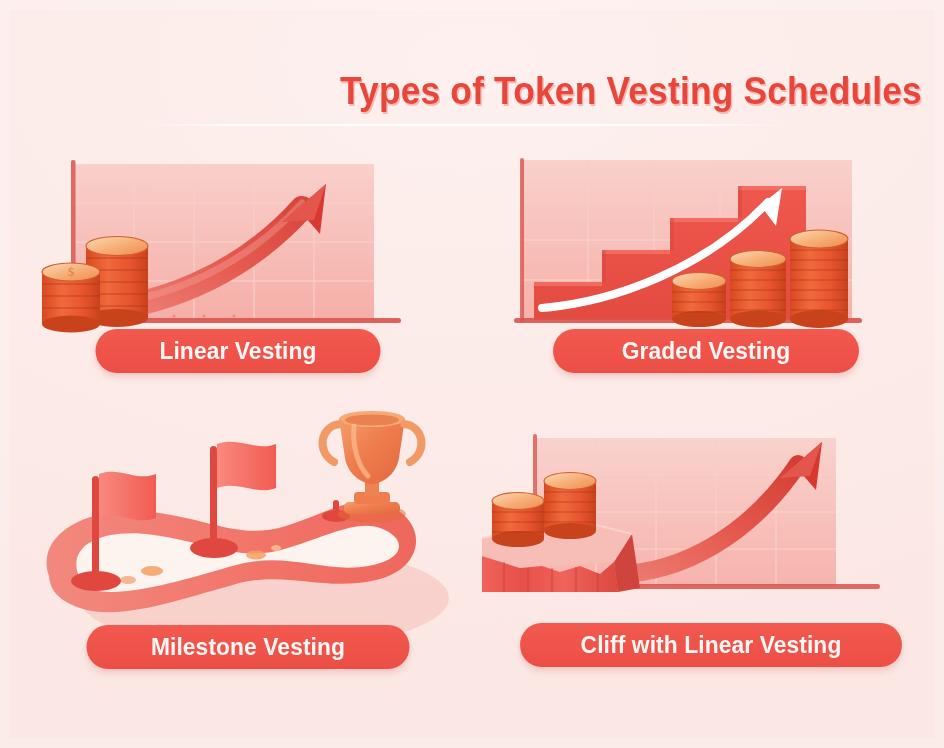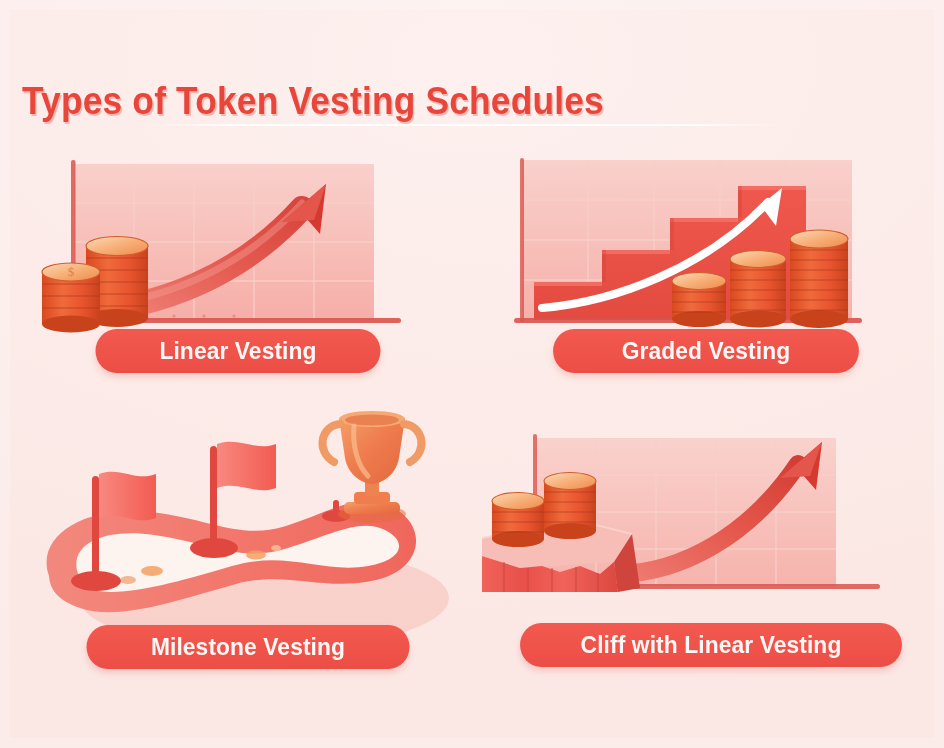--- a/index.html
+++ b/index.html
@@ -19,21 +19,21 @@
   }
   
   .frame-edge{
     position:absolute;left:0;top:0;right:0;bottom:0;
     box-shadow: inset 0 0 0 10px rgba(255,255,255,.20);
     pointer-events:none;
   }
 
   
   .title-wrap{
-    position:absolute;left:0;right:0;top:80px;text-align:left;
+    position:absolute;left:0;right:0;top:70px;text-align:right;
   }
   .title{
     display:inline-block;
     font-family:"Liberation Sans", sans-serif;
     font-size:38px;
     font-weight:bold;
     letter-spacing:.2px;
     color:#e8463b;
     transform:scaleX(.93);
     text-shadow: 1.5px 1.5px 0 rgba(244,140,130,.55);

